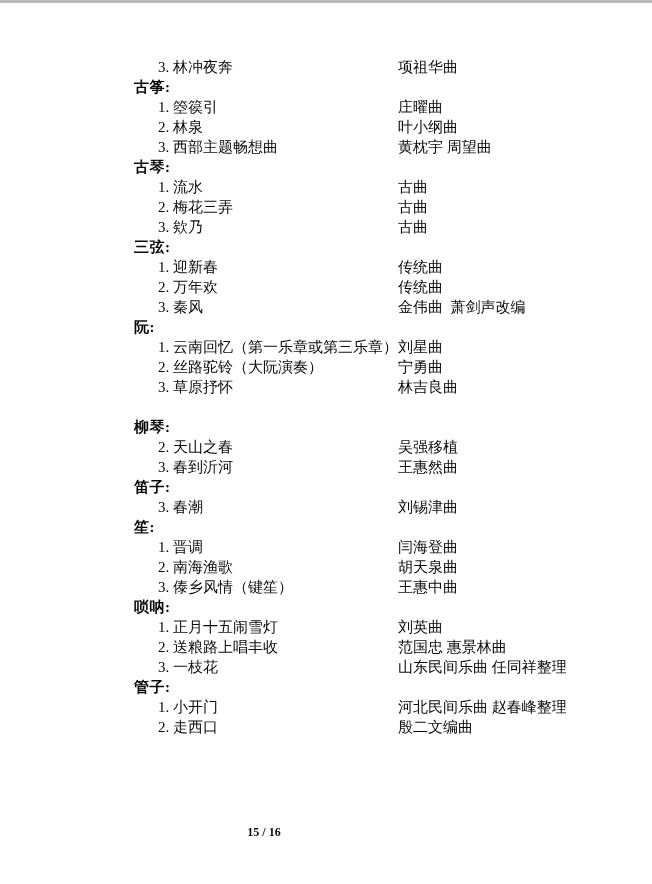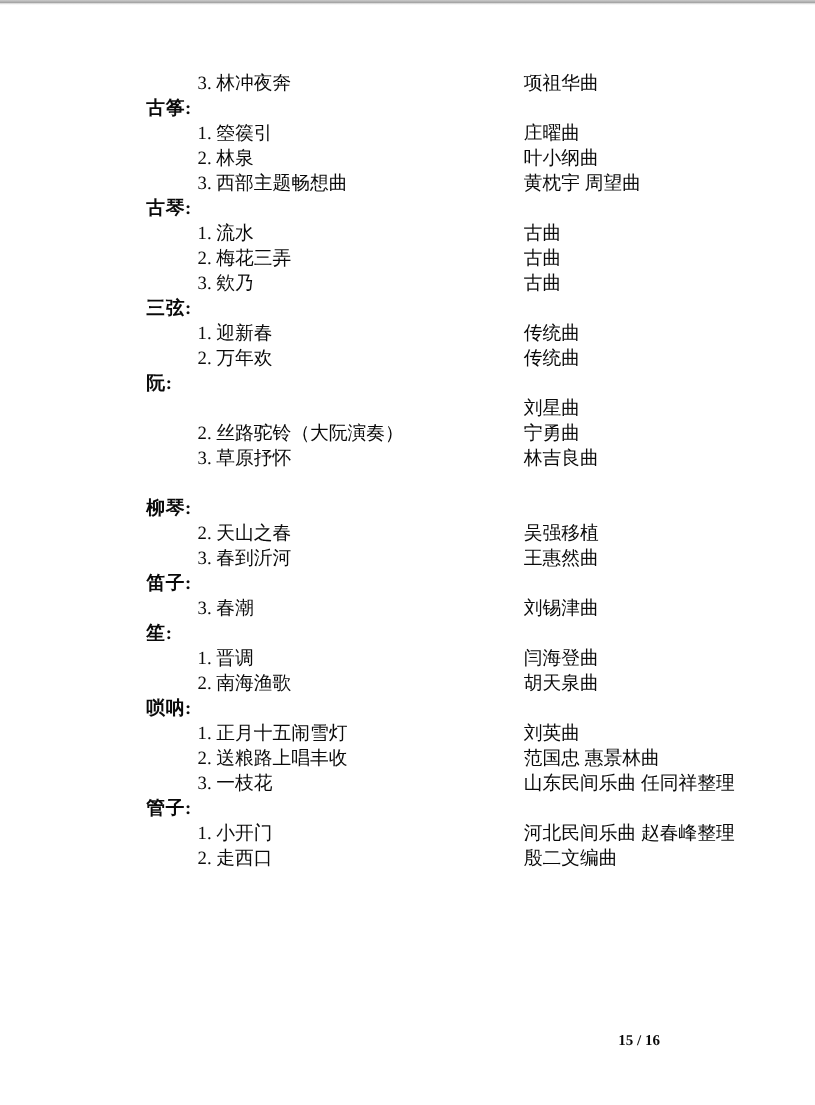--- a/index.html
+++ b/index.html
@@ -33,37 +33,37 @@
     line-height: 20px;
     font-size: 15px;
   }
   .row .t {
     position: absolute;
     left: 158px;
     white-space: pre;
   }
   .row .c {
     position: absolute;
-    left: 419px;
+    left: 398px;
     white-space: pre;
   }
   .row.header .h {
     position: absolute;
-    left: 117px;
+    left: 134px;
     font-weight: bold;
     letter-spacing: 0.5px;
   }
   .footer {
     position: absolute;
     top: 822px;
     left: 0;
     width: 528px;
     height: 20px;
     line-height: 20px;
-    text-align: right;
+    text-align: center;
     font-size: 12px;
     font-weight: bold;
     white-space: pre;
   }
 </style>
 </head>
 <body>
 
 <div class="top-edge"></div>
 
@@ -106,24 +106,29 @@
       <span class="h">三弦:</span>
     </div>
     <div class="row item">
       <span class="t">1. 迎新春</span>
       <span class="c">传统曲</span>
     </div>
     <div class="row item">
       <span class="t">2. 万年欢</span>
       <span class="c">传统曲</span>
     </div>
+    <div class="row item">
+      <span class="t">3. 秦风</span>
+      <span class="c">金伟曲  萧剑声改编</span>
+    </div>
     <div class="row header">
       <span class="h">阮:</span>
     </div>
     <div class="row item">
+      <span class="t">1. 云南回忆（第一乐章或第三乐章）</span>
       <span class="c">刘星曲</span>
     </div>
     <div class="row item">
       <span class="t">2. 丝路驼铃（大阮演奏）</span>
       <span class="c">宁勇曲</span>
     </div>
     <div class="row item">
       <span class="t">3. 草原抒怀</span>
       <span class="c">林吉良曲</span>
     </div>
@@ -150,20 +155,24 @@
       <span class="h">笙:</span>
     </div>
     <div class="row item">
       <span class="t">1. 晋调</span>
       <span class="c">闫海登曲</span>
     </div>
     <div class="row item">
       <span class="t">2. 南海渔歌</span>
       <span class="c">胡天泉曲</span>
     </div>
+    <div class="row item">
+      <span class="t">3. 傣乡风情（键笙）</span>
+      <span class="c">王惠中曲</span>
+    </div>
     <div class="row header">
       <span class="h">唢呐:</span>
     </div>
     <div class="row item">
       <span class="t">1. 正月十五闹雪灯</span>
       <span class="c">刘英曲</span>
     </div>
     <div class="row item">
       <span class="t">2. 送粮路上唱丰收</span>
       <span class="c">范国忠 惠景林曲</span>

